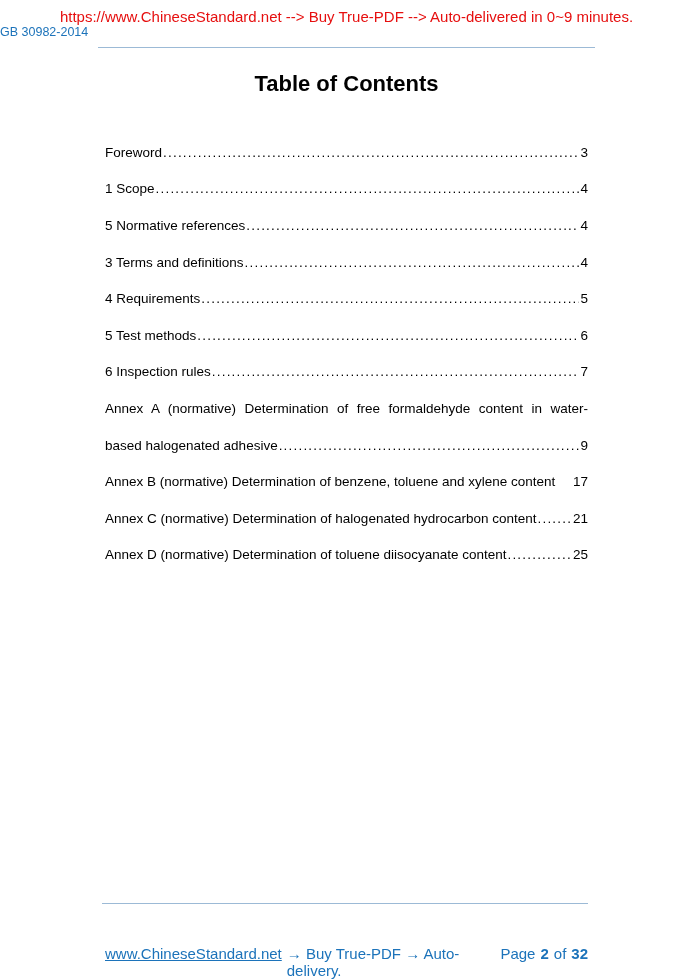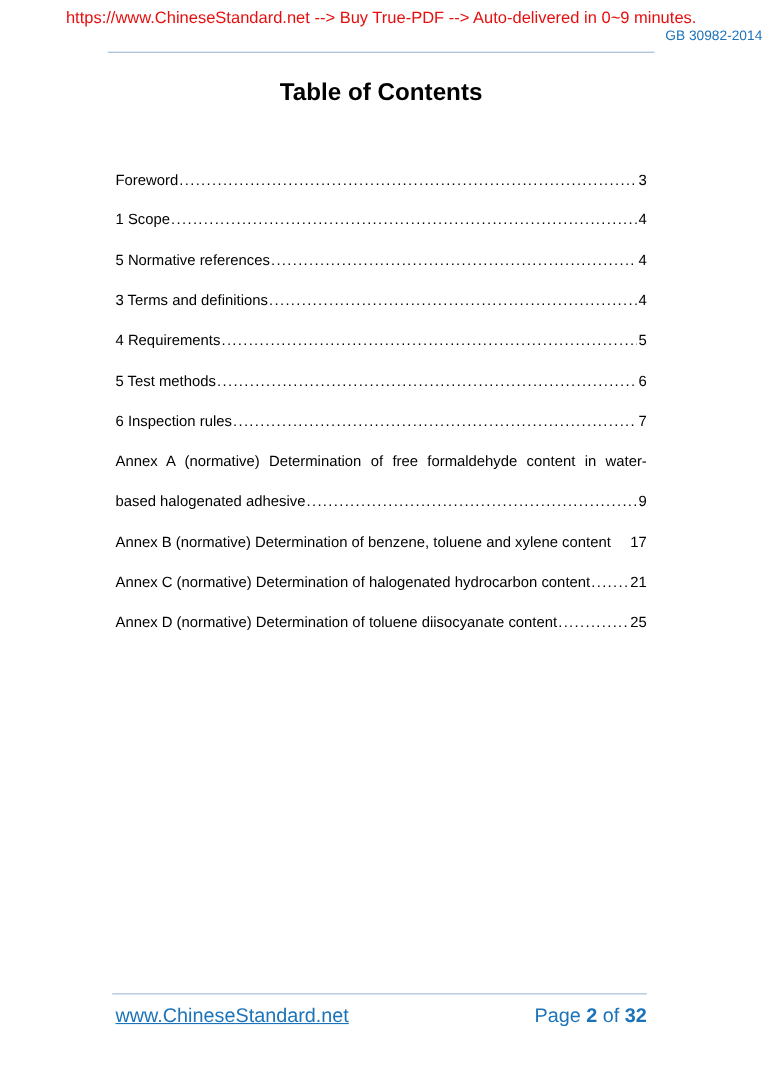--- a/index.html
+++ b/index.html
@@ -25,21 +25,21 @@
   
   .promo{
     padding-top:8px;
     text-align:center;
     color:var(--promo-red);
     font-size:15px;
     line-height:17px;
     white-space:nowrap;
   }
   .std-code{
-    text-align:right;
+    text-align:left;
     color:var(--accent-blue);
     font-size:12.5px;
     line-height:15px;
   }
   .top-rule{
     margin:7px 98px 0 98px;
     border-top:1px solid var(--divider-blue);
     height:0;
   }
   
@@ -51,21 +51,21 @@
     color:#000;
   }
   
   .toc{
     margin:37px 105px 0 105px;
     font-size:13.5px;
     color:#000;
   }
   .toc-row{
     display:flex;
-    align-items:flex-end;
+    align-items:center;
     height:36.6px;
   }
   .toc-label{white-space:nowrap;}
   .justify-full{
     display:block;
     width:100%;
     white-space:normal;
     text-align:justify;
     text-align-last:justify;
   }
@@ -86,28 +86,28 @@
   .footer-rule{
     position:absolute;
     top:903px;
     left:102px;
     width:486px;
     border-top:1px solid var(--divider-blue);
     height:0;
   }
   .footer-bar{
     position:absolute;
-    top:913px;
+    top:945px;
     left:105px;
     right:105px;
     display:flex;
     justify-content:space-between;
     align-items:baseline;
     color:var(--accent-blue);
-    font-size:18px;
+    font-size:15px;
     gap:16px;
   }
   .footer-left{display:flex;align-items:baseline;gap:5px;}
   .footer-link{
     color:var(--accent-blue);
     text-decoration:underline;
     cursor:pointer;
   }
   .page-indicator{display:flex;align-items:baseline;gap:5px;}
   .bold{font-weight:bold;}
@@ -184,20 +184,21 @@
         <span class="leader"></span>
         <span class="toc-page">25</span>
       </div>
     </div>
 
   <div class="footer-rule"></div>
 
   <div class="footer-bar">
     <span class="footer-left">
       <span class="footer-link">www.ChineseStandard.net</span>
+      <span>→ Buy True-PDF → Auto-delivery.</span>
     </span>
     <span class="page-indicator">
       <span>Page</span>
       <span class="bold">2</span>
       <span>of</span>
       <span class="bold">32</span>
     </span>
   </div>
 
 </div>

